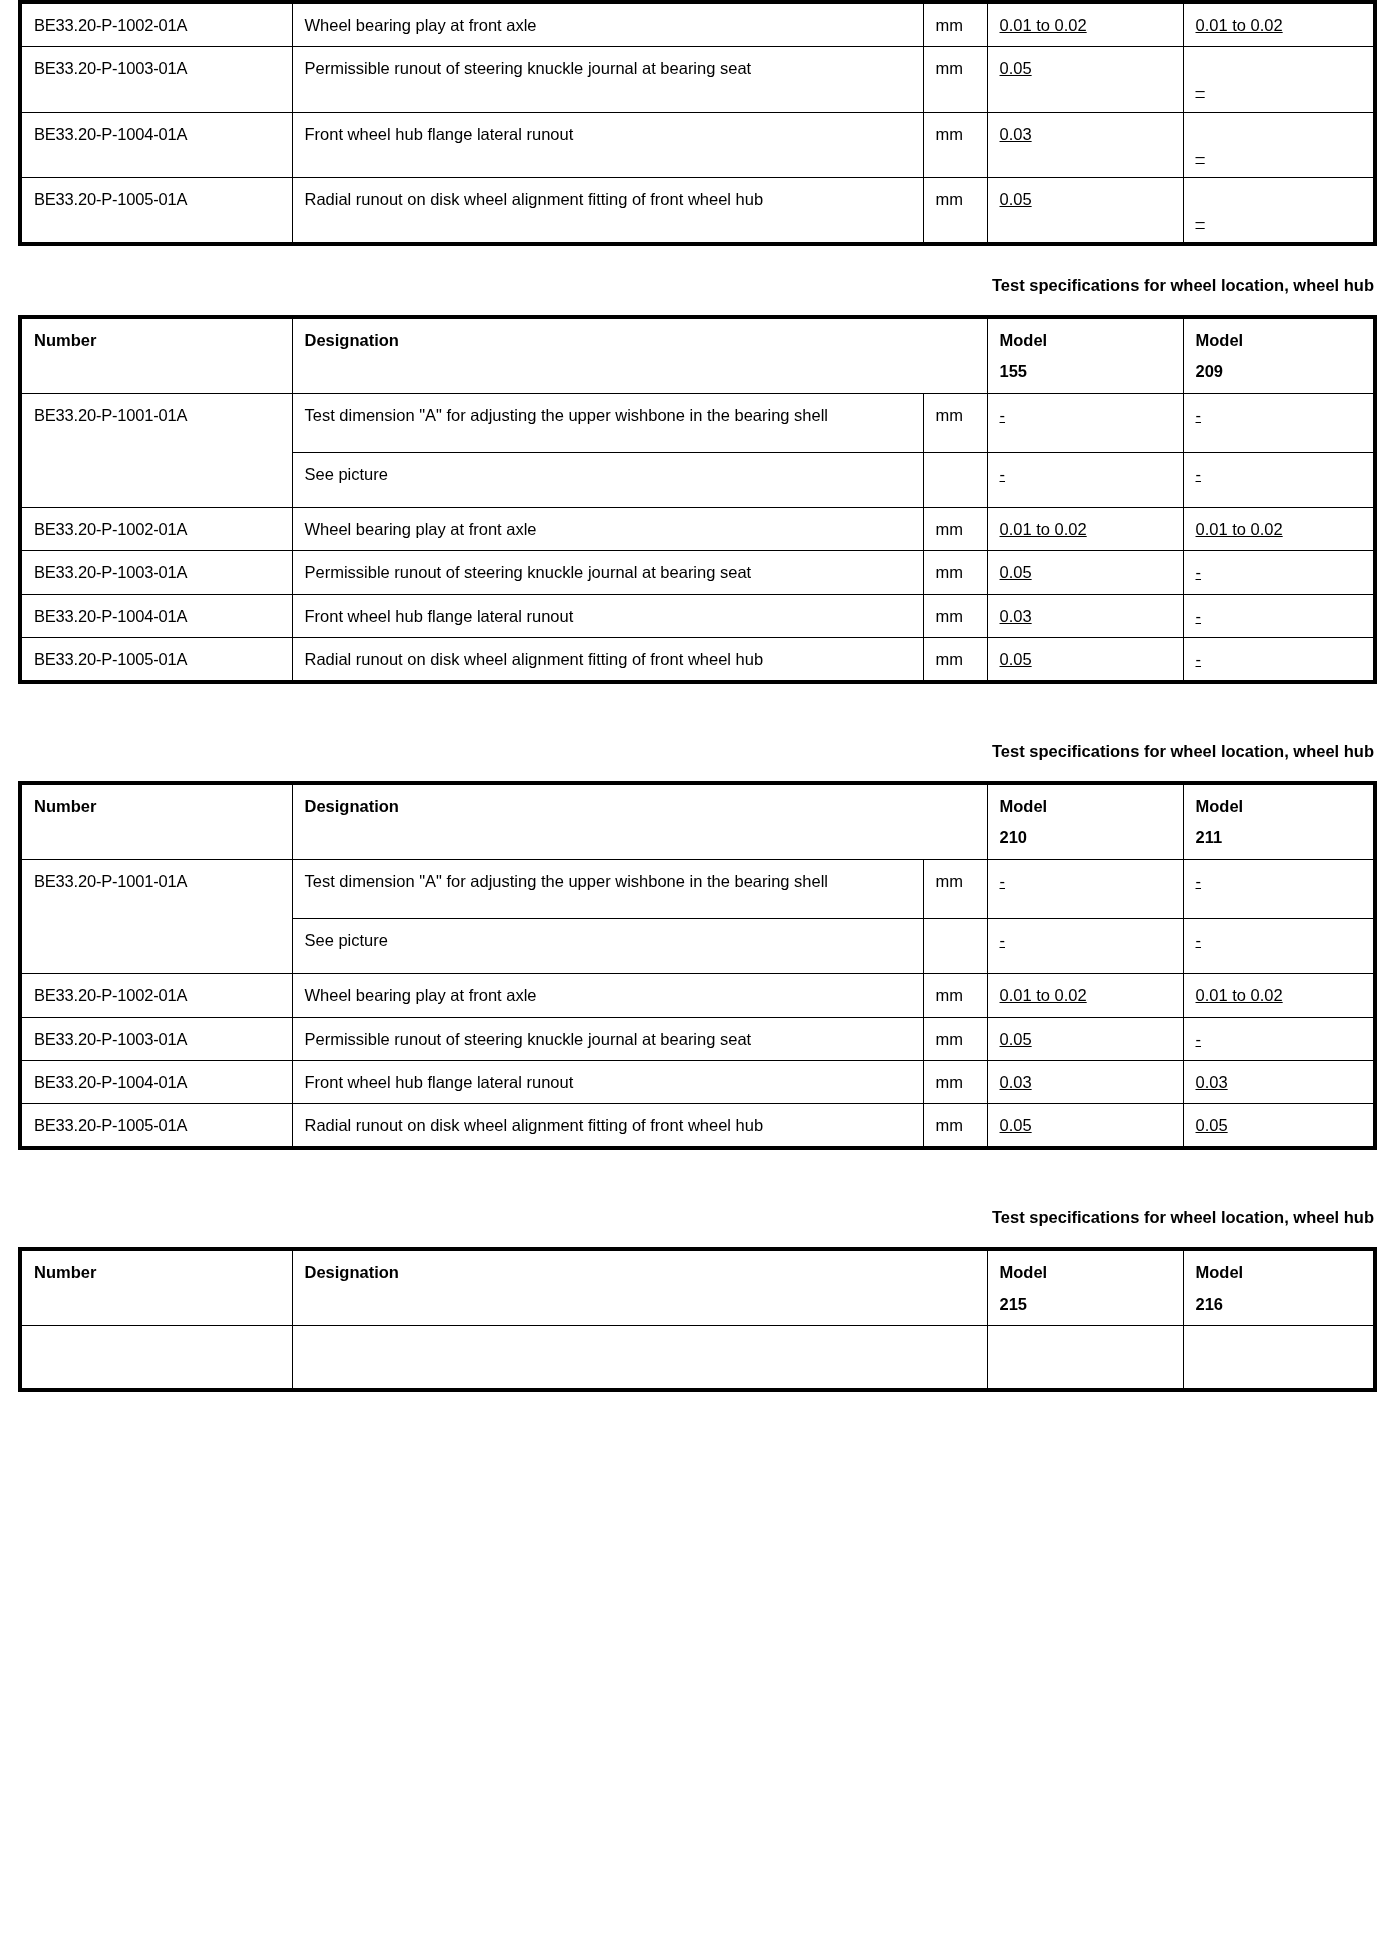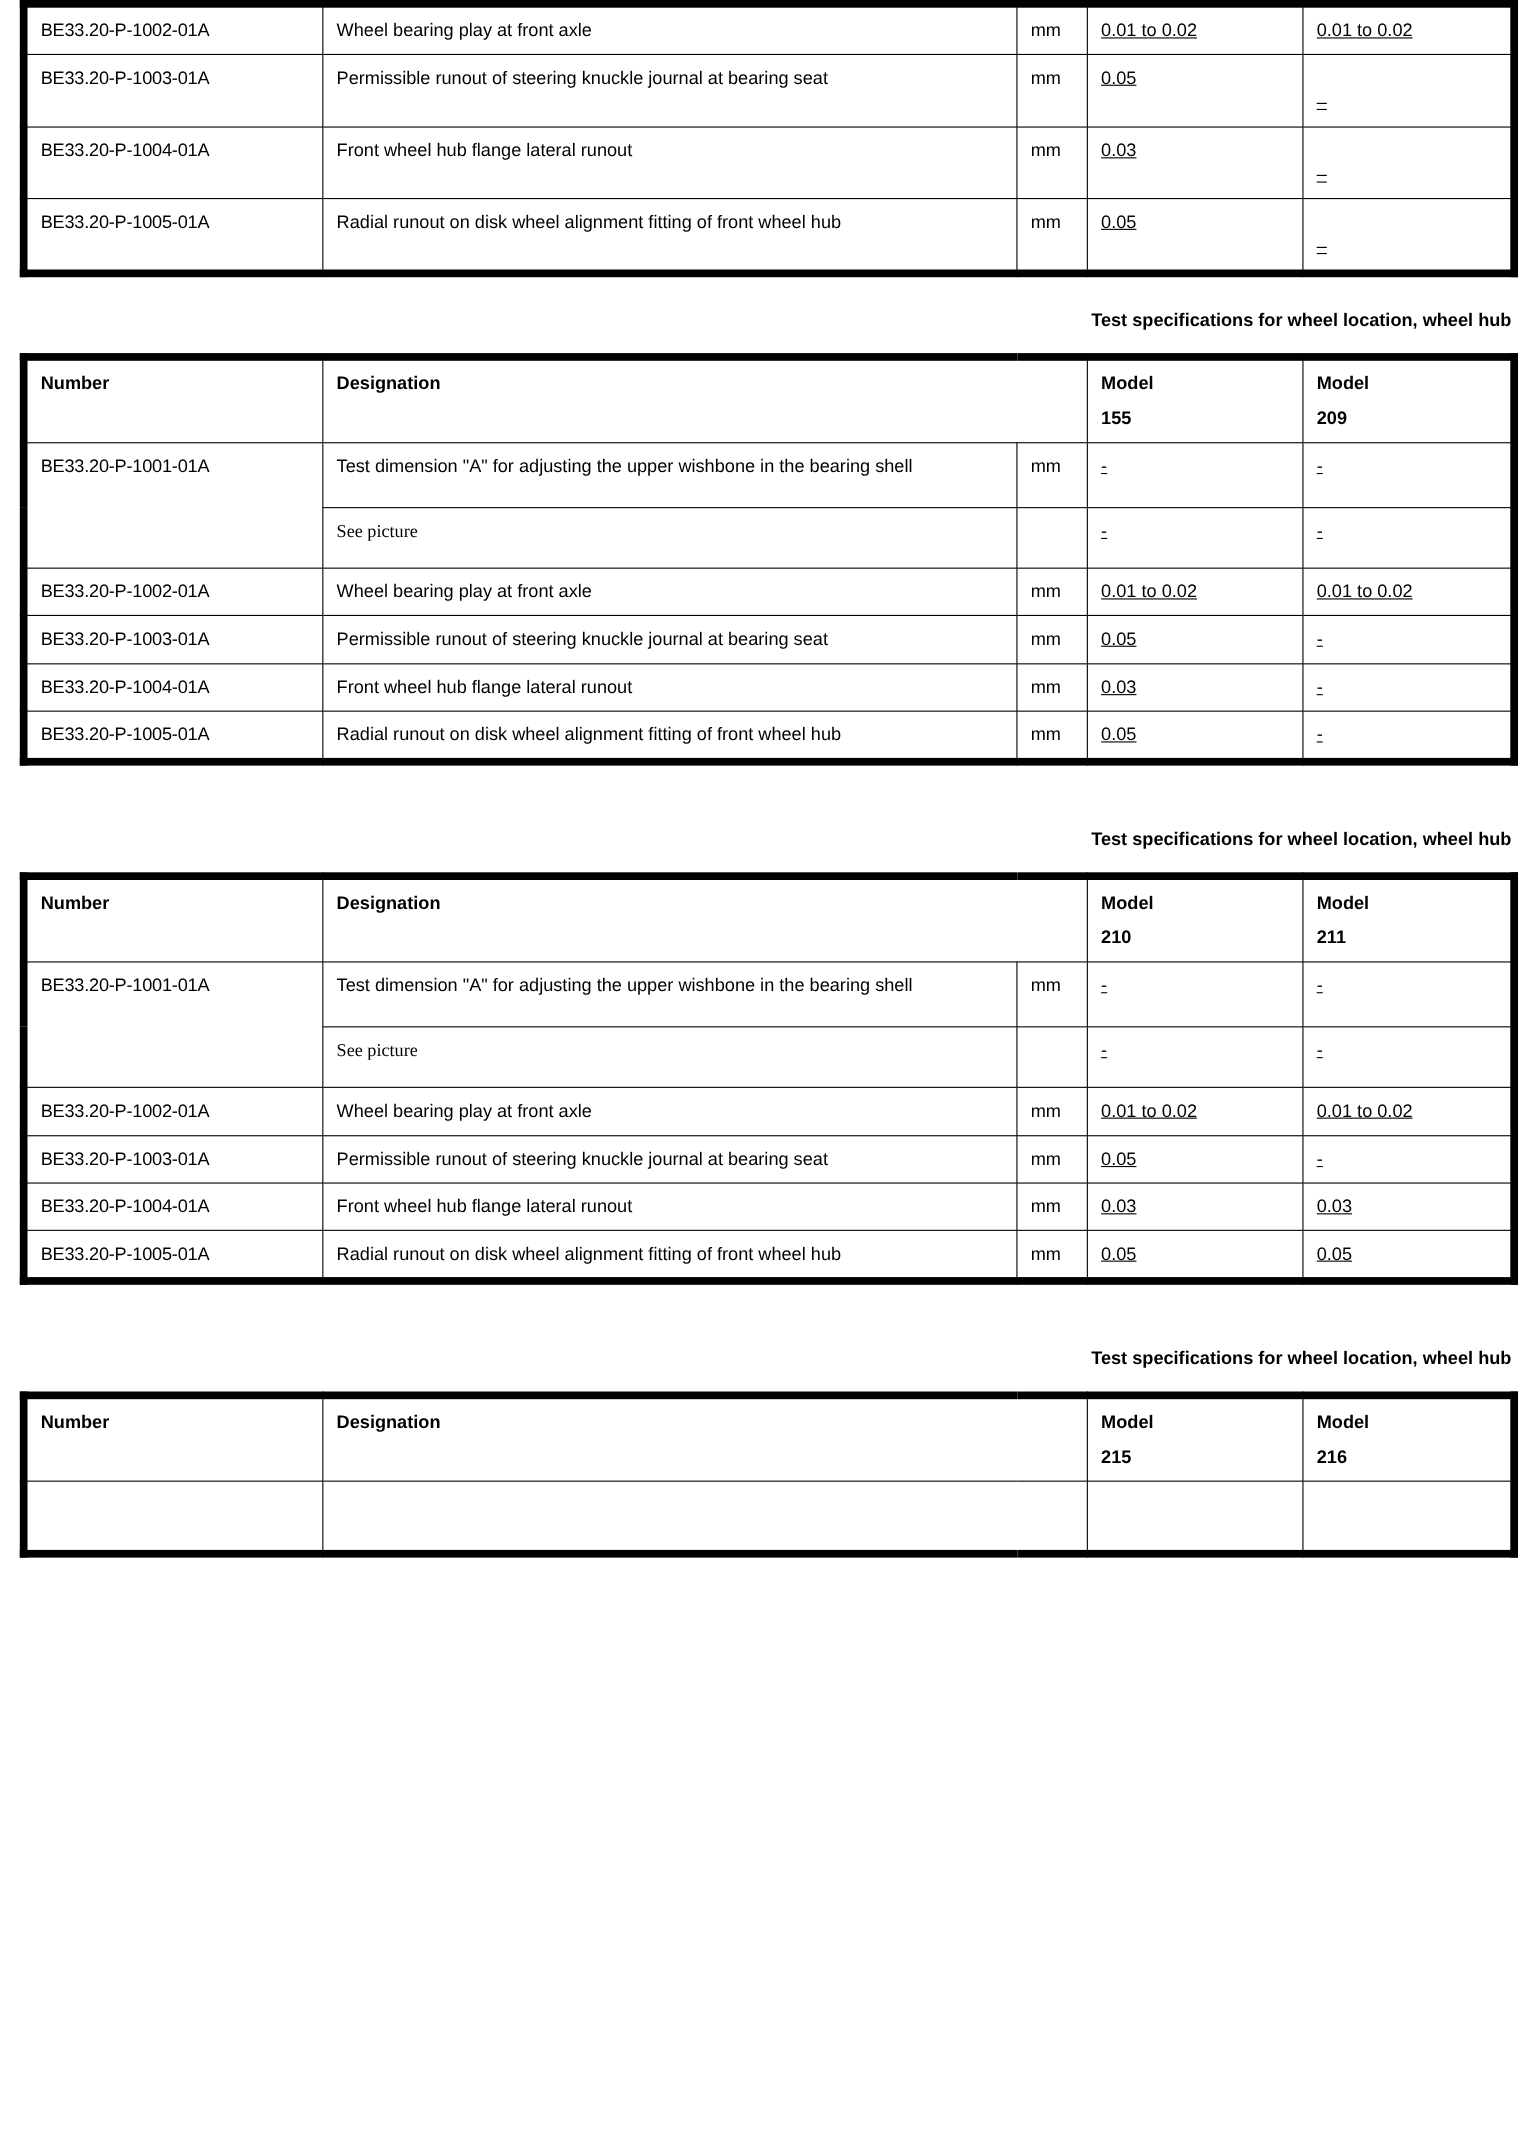--- a/index.html
+++ b/index.html
@@ -17,21 +17,21 @@
   }
   .page {
     padding: 0 18px;
     box-sizing: border-box;
     width: 1392px;
   }
   table.spec {
     border-collapse: collapse;
     width: 1355px;
     table-layout: fixed;
-    border: 7px solid #000000;
+    border: 4px solid #000000;
   }
   table.spec td, table.spec th {
     border: 1.5px solid #000;
     vertical-align: top;
     padding: 10px 10px 10px 12px;
     font-size: 16.5px;
     line-height: 1.35;
     text-align: left;
   }
   
@@ -71,21 +71,20 @@
   .section-title {
     font-weight: bold;
     font-size: 16.5px;
     margin: 0;
     padding: 0;
     text-align: right;
   }
   .note-cell {
     font-size: 16.5px;
     padding-left: 12px;
-    font-family: Liberation Serif, serif;
   }
   .spacer-xl { height: 58px; }
   .spacer-l  { height: 30px; }
   .spacer-m  { height: 20px; }
   .tall-row td { padding-bottom: 26px; }
   .dash-long { font-size: 17px; }
   .cell-pad-b { padding-bottom: 30px; }
 </style>
 </head>
 <body>

